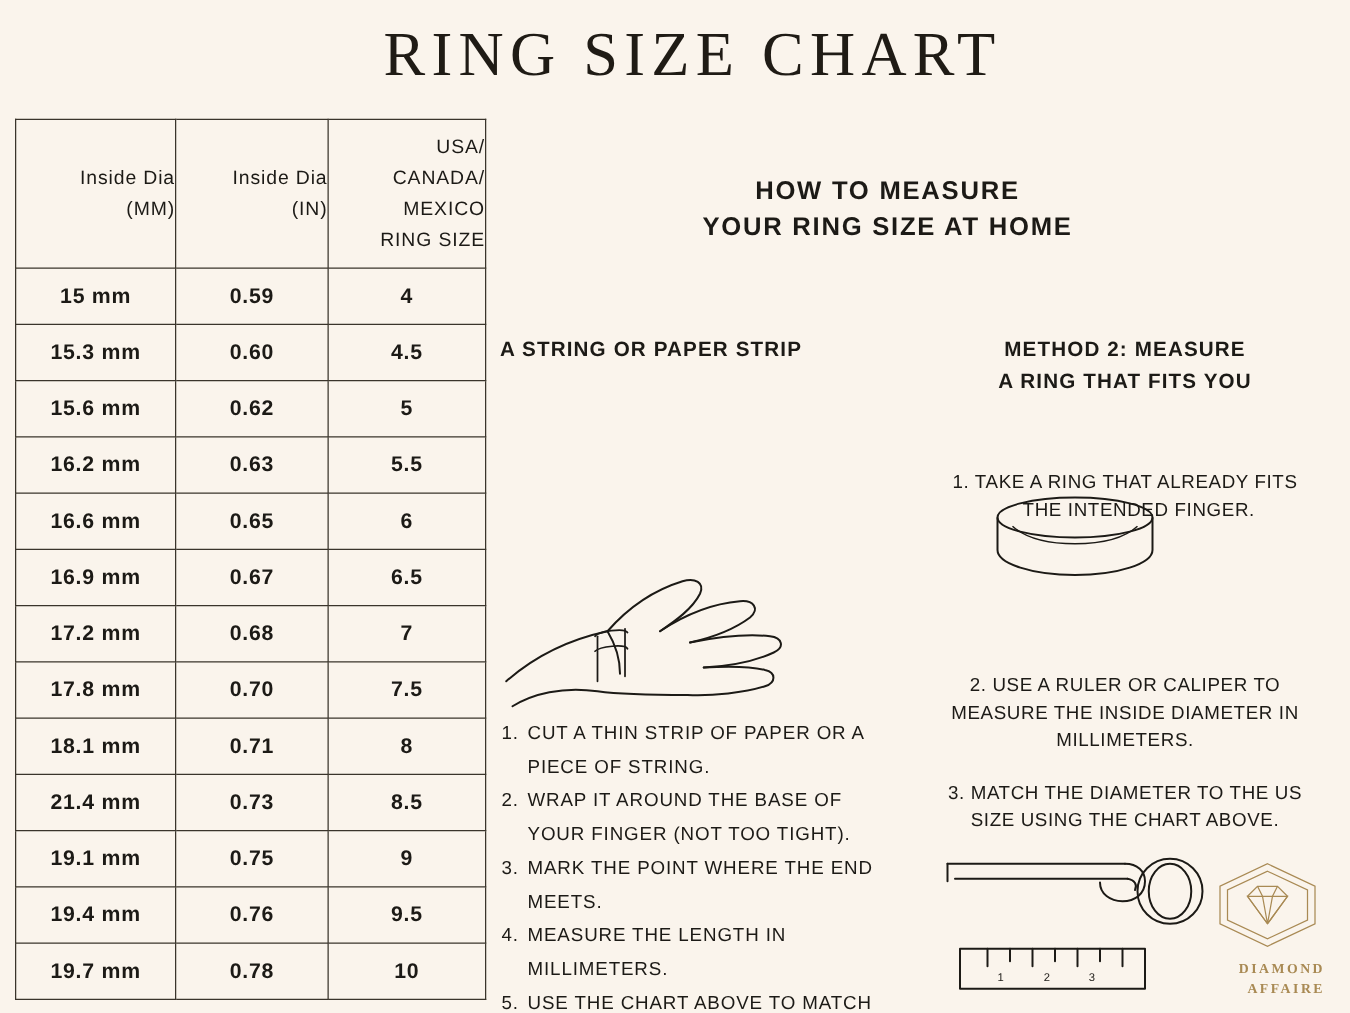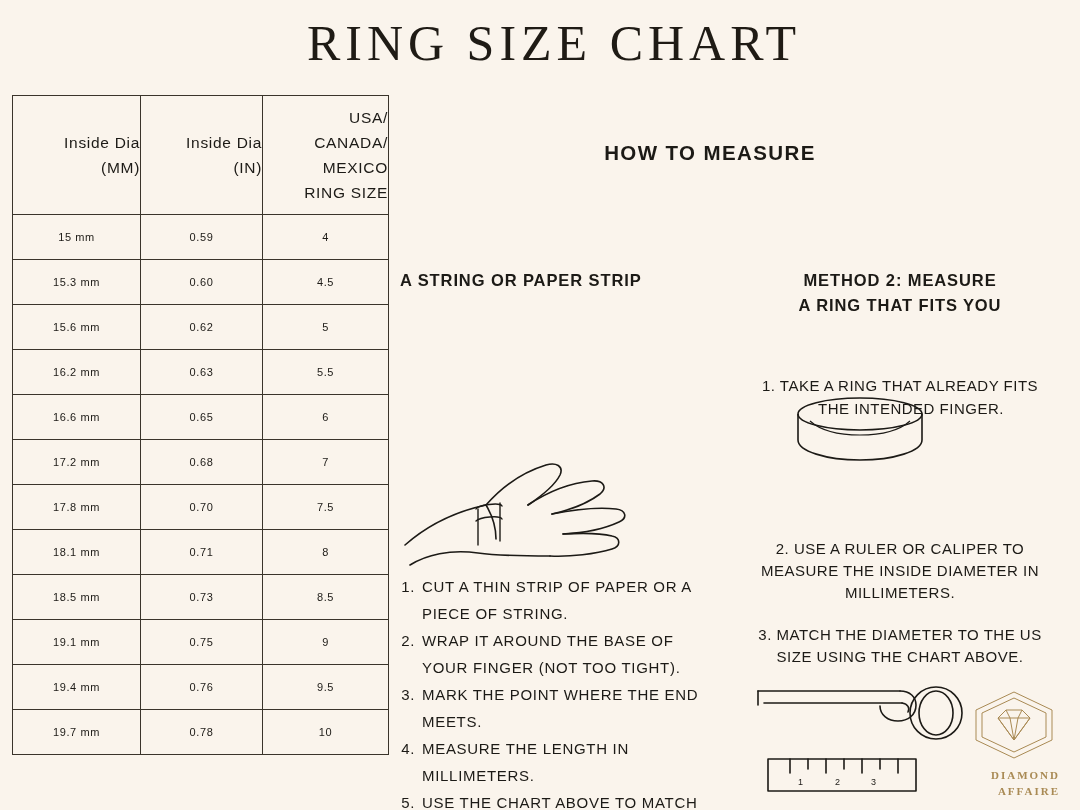--- a/index.html
+++ b/index.html
@@ -42,24 +42,24 @@
     width: 376px;
   }
   table.size-table {
     border-collapse: collapse;
     width: 376px;
     table-layout: fixed;
   }
   table.size-table th, table.size-table td {
     border: 1px solid #3a342b;
     text-align: center;
-    font-size: 11px;
+    font-size: 17px;
     letter-spacing: 0.6px;
     color: #1c1a16;
-    font-weight: 400;
+    font-weight: 700;
     padding: 0;
     height: 44px;
     vertical-align: middle;
   }
   table.size-table th {
     height: 118px;
     font-weight: 400;
     line-height: 25px;
     font-size: 15.5px;
     letter-spacing: 0.7px;
@@ -217,36 +217,41 @@
           <td>16.2 mm</td>
           <td>0.63</td>
           <td>5.5</td>
         </tr>
         <tr>
           <td>16.6 mm</td>
           <td>0.65</td>
           <td>6</td>
         </tr>
         <tr>
+          <td>16.9 mm</td>
+          <td>0.67</td>
+          <td>6.5</td>
+        </tr>
+        <tr>
           <td>17.2 mm</td>
           <td>0.68</td>
           <td>7</td>
         </tr>
         <tr>
           <td>17.8 mm</td>
           <td>0.70</td>
           <td>7.5</td>
         </tr>
         <tr>
           <td>18.1 mm</td>
           <td>0.71</td>
           <td>8</td>
         </tr>
         <tr>
-          <td>18.5 mm</td>
+          <td>21.4 mm</td>
           <td>0.73</td>
           <td>8.5</td>
         </tr>
         <tr>
           <td>19.1 mm</td>
           <td>0.75</td>
           <td>9</td>
         </tr>
         <tr>
           <td>19.4 mm</td>
@@ -259,20 +264,21 @@
           <td>10</td>
         </tr>
       </tbody>
     </table>
   </div>
 
   <div class="right">
 
     <div class="how-to">
       <div>HOW TO MEASURE</div>
+      <div>YOUR RING SIZE AT HOME</div>
     </div>
 
     <div class="methods">
 
       <div class="m1">
         <div class="method-head">
           <div>A STRING OR PAPER STRIP</div>
         </div>
 
         <svg class="hand-svg" width="290" height="115" viewBox="0 0 290 115" fill="none">

